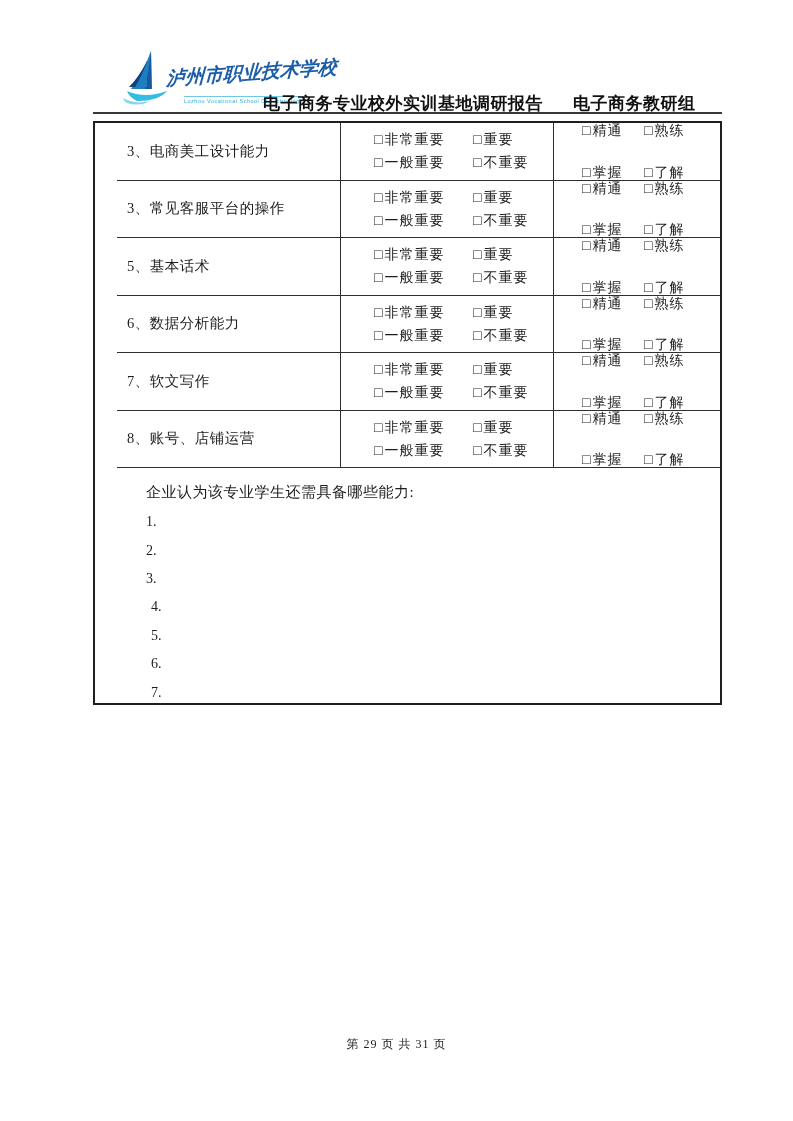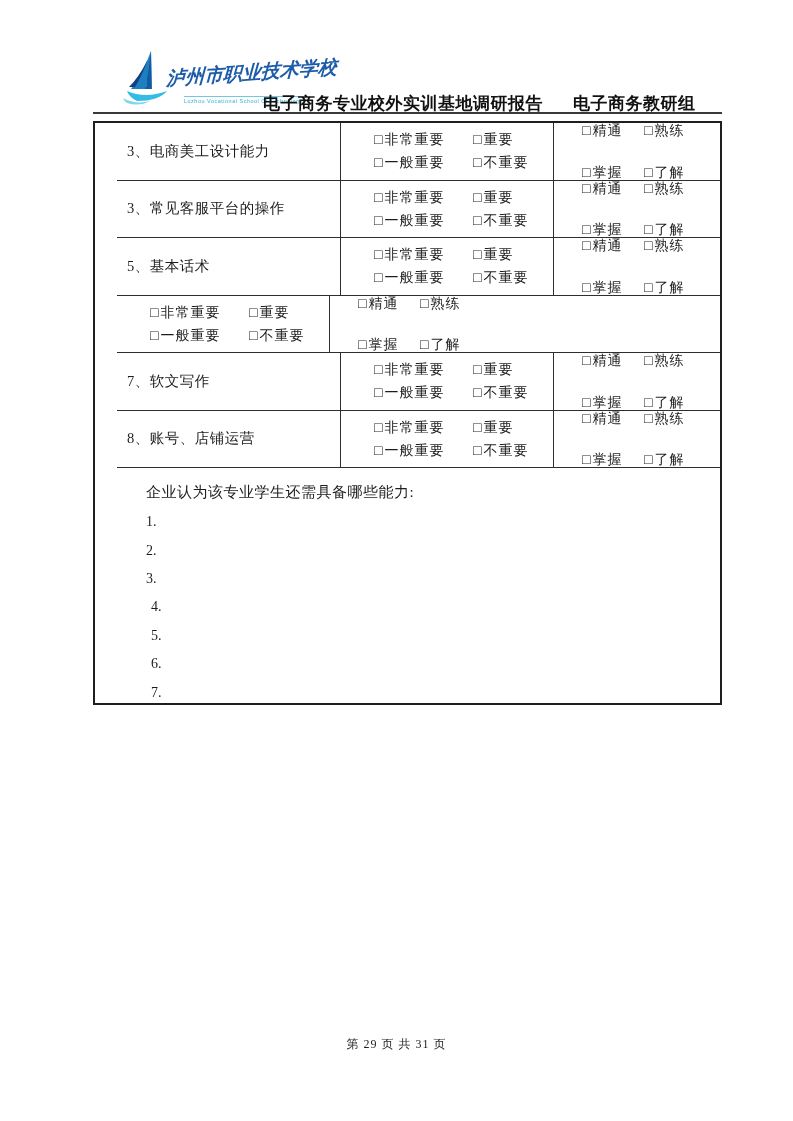--- a/index.html
+++ b/index.html
@@ -188,20 +188,23 @@
         <span class="opt"><span class="cb">□</span><span>熟练</span></span>
       </div>
       <div class="optline">
         <span class="opt"><span class="cb">□</span><span>掌握</span></span>
         <span class="opt"><span class="cb">□</span><span>了解</span></span>
       </div>
     </div>
   </div>
 
   <div class="trow">
+    <div class="cell c1">
+      <span>6、数据分析能力</span>
+    </div>
     <div class="cell c2">
       <div class="optline">
         <span class="opt"><span class="cb">□</span><span>非常重要</span></span>
         <span class="opt"><span class="cb">□</span><span>重要</span></span>
       </div>
       <div class="optline">
         <span class="opt"><span class="cb">□</span><span>一般重要</span></span>
         <span class="opt"><span class="cb">□</span><span>不重要</span></span>
       </div>
     </div>

